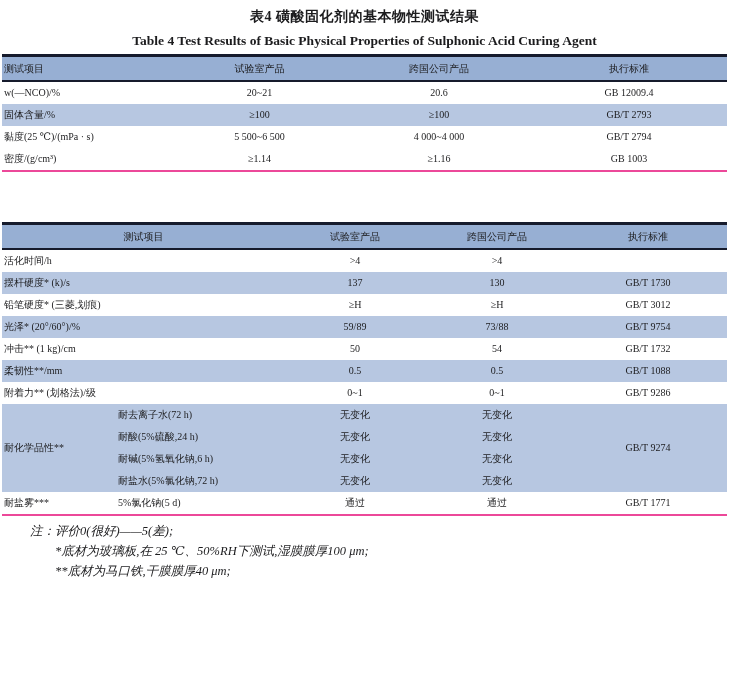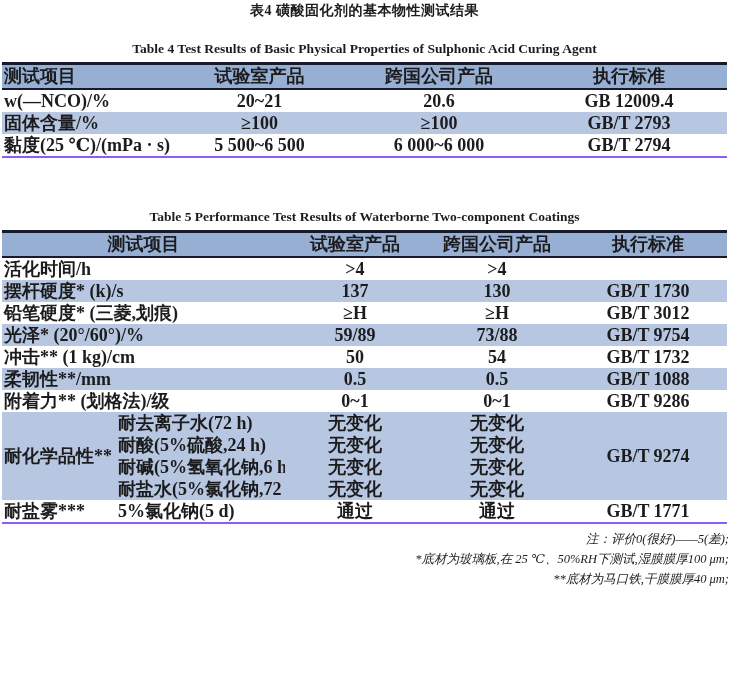--- a/index.html
+++ b/index.html
@@ -5,33 +5,32 @@
   * { box-sizing: border-box; }
   html, body {
     margin: 0; padding: 0;
     width: 729px; height: 678px;
     background: #ffffff;
     overflow: hidden;
     font-family: "Liberation Serif", "DejaVu Serif", serif;
     color: #1c1c1e;
   }
   .title-block { text-align: center; line-height: 18px; }
-  .tb1 { padding-top: 2px; }
+  .tb1 { padding-top: 8px; }
   .tb2 { margin-top: 50px; }
   .t-cn { font-weight: bold; font-size: 14px; letter-spacing: 0.5px; }
-  .t-en { font-weight: bold; font-size: 13.5px; margin-top: 20px; }
+  .t-en { font-weight: bold; font-size: 13.5px; margin-top: 6px; }
 
   table.tbl {
     border-collapse: collapse;
     table-layout: fixed;
     width: 725px;
     margin: 4px 2px 0 2px;
-    font-size: 18px;
-    border-bottom: 2px solid #8b5cf6;
-    font-weight: bold;
+    font-size: 10px;
+    border-bottom: 2px solid #ec4899;
   }
   table.tbl td {
     height: 22px;
     line-height: 22px;
     padding: 0 2px;
     white-space: nowrap;
     overflow: hidden;
     vertical-align: middle;
   }
   table.tbl thead tr {
@@ -44,22 +43,22 @@
   td.l { text-align: left; padding-left: 8px; }
   td.c { text-align: center; }
   td.hindent { padding-left: 26px; }
 
   .notes {
     margin-top: 5px;
     font-style: italic;
     font-size: 12.5px;
     line-height: 20px;
   }
-  .note-head { padding-left: 22px; text-align: right; }
-  .note-sub  { padding-left: 55px; text-align: right; }
+  .note-head { padding-left: 30px; }
+  .note-sub  { padding-left: 55px; }
 </style>
 </head>
 <body>
 
 <div class="title-block tb1">
   <div class="t-cn">表4  磺酸固化剂的基本物性测试结果</div>
   <div class="t-en">Table 4  Test Results of Basic Physical Properties of Sulphonic Acid Curing Agent</div>
 </div>
 
 <table class="tbl">
@@ -86,28 +85,33 @@
     </tr>
     <tr class="alt">
       <td class="l">固体含量/%</td>
       <td class="c">≥100</td>
       <td class="c">≥100</td>
       <td class="c">GB/T 2793</td>
     </tr>
     <tr>
       <td class="l">黏度(25 ℃)/(mPa · s)</td>
       <td class="c">5 500~6 500</td>
-      <td class="c">6 000~6 000</td>
+      <td class="c">4 000~4 000</td>
       <td class="c">GB/T 2794</td>
+    </tr>
+    <tr>
+      <td class="l">密度/(g/cm³)</td>
+      <td class="c">≥1.14</td>
+      <td class="c">≥1.16</td>
+      <td class="c">GB 1003</td>
     </tr>
   </tbody>
 </table>
 
 <div class="title-block tb2">
-  <div class="t-en">Table 5  Performance Test Results of Waterborne Two-component Coatings</div>
 </div>
 
 <table class="tbl">
   <colgroup>
     <col style="width:114px">
       <col style="width:169px">
       <col style="width:140px">
       <col style="width:144px">
       <col style="width:158px">
   </colgroup>

